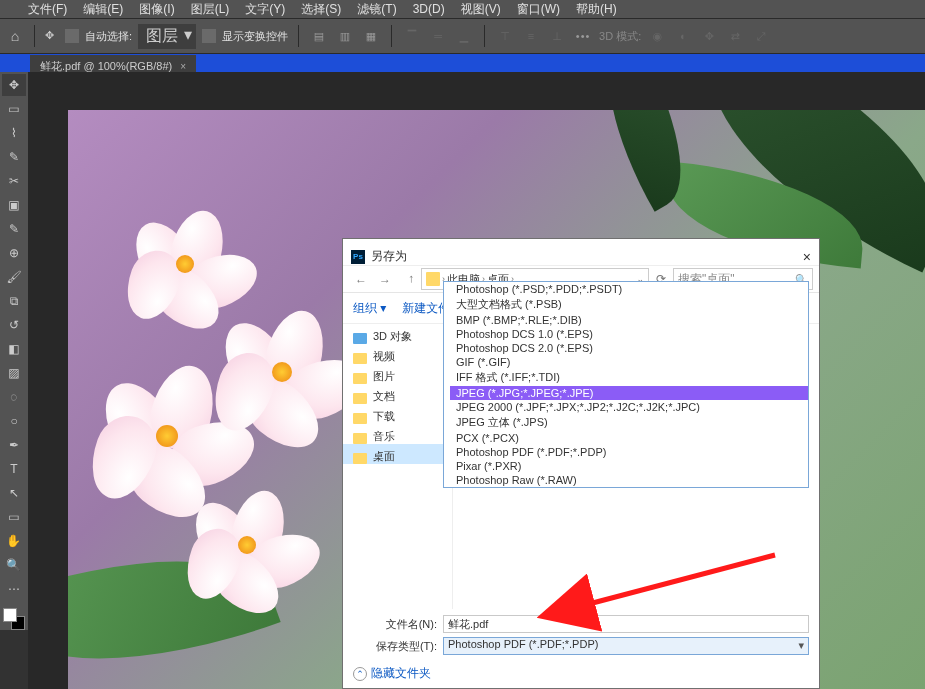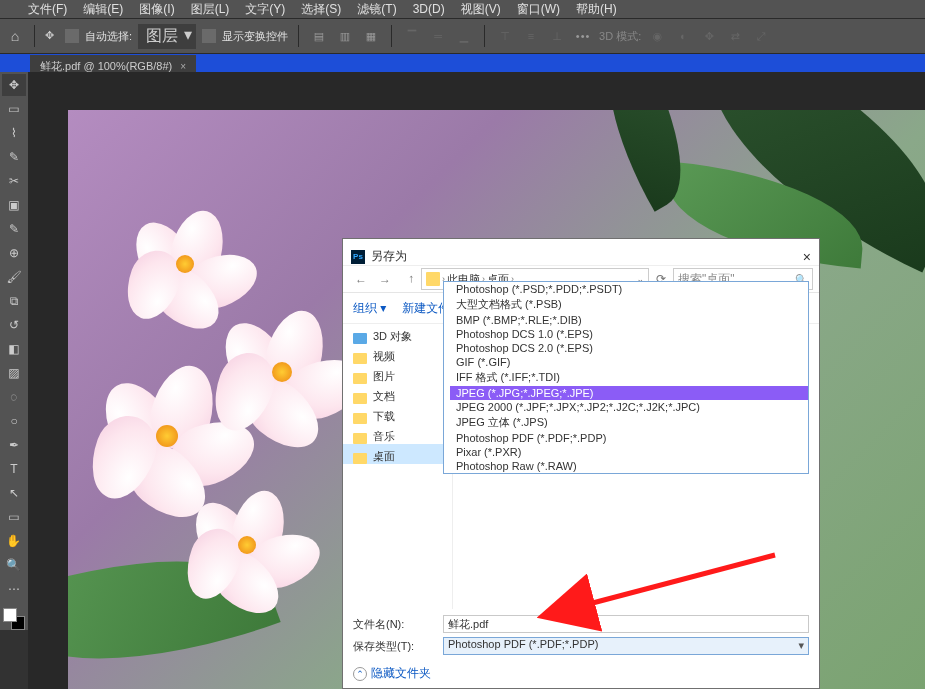--- a/index.html
+++ b/index.html
@@ -82,21 +82,21 @@
 .file-folder::before { content:""; position:absolute; top:-4px; left:0; width:16px; height:4px; background:#ecc44f; border-radius:2px 2px 0 0; }
 .file-pdf { width: 32px; height: 40px; background: #fff; border: 1px solid #ddd; position: relative; }
 .file-pdf::after { content:"PDF"; position:absolute; bottom:4px; left:3px; font-size:7px; color:#fff; background:#d93025; padding:1px 2px; border-radius:2px; }
 .file-info { display: flex; flex-direction: column; gap: 2px; }
 .file-info .fn { color: #333; }
 .file-info .ft { color: #888; }
 .file-info .fs { color: #888; }
 
 .dlg-fields { padding: 4px 10px 2px 10px; }
 .fld-row { display: flex; align-items: center; height: 22px; gap: 6px; }
-.fld-lbl { width: 84px; text-align: left; font-size: 11px; color: #333; }
+.fld-lbl { width: 84px; text-align: right; font-size: 11px; color: #333; }
 .fld-input { flex: 1; height: 18px; border: 1px solid #c9c9c9; background: #fff; padding: 0 4px; font-size: 11px; color: #333; }
 .fld-select { flex: 1; height: 18px; border: 1px solid #7aa7d8; background: #e7f1fb; padding: 0 4px; font-size: 11px; color: #333; position: relative; }
 .fld-select::after { content:"▾"; position:absolute; right:4px; top:1px; color:#555; }
 
 .dropdown { position: relative; }
 .dd-list { position: absolute; left: 100px; top: -1px; right: 10px; background: #fff; border: 1px solid #7aa7d8; font-size: 11px; color: #333; }
 .dd-item { padding: 1px 6px; white-space: nowrap; overflow: hidden; text-overflow: ellipsis; margin-left: 6px; }
 .dd-item.sel { background: #8b5cf6; color: #fff; }
 
 .dlg-footer { padding: 6px 10px; display: flex; align-items: center; }
@@ -348,20 +348,21 @@
       <div class="dd-item">Photoshop (*.PSD;*.PDD;*.PSDT)</div>
       <div class="dd-item">大型文档格式 (*.PSB)</div>
       <div class="dd-item">BMP (*.BMP;*.RLE;*.DIB)</div>
       <div class="dd-item">Photoshop DCS 1.0 (*.EPS)</div>
       <div class="dd-item">Photoshop DCS 2.0 (*.EPS)</div>
       <div class="dd-item">GIF (*.GIF)</div>
       <div class="dd-item">IFF 格式 (*.IFF;*.TDI)</div>
       <div class="dd-item sel">JPEG (*.JPG;*.JPEG;*.JPE)</div>
       <div class="dd-item">JPEG 2000 (*.JPF;*.JPX;*.JP2;*.J2C;*.J2K;*.JPC)</div>
       <div class="dd-item">JPEG 立体 (*.JPS)</div>
+      <div class="dd-item">PCX (*.PCX)</div>
       <div class="dd-item">Photoshop PDF (*.PDF;*.PDP)</div>
       <div class="dd-item">Pixar (*.PXR)</div>
       <div class="dd-item">Photoshop Raw (*.RAW)</div>
     </div>
   </div>
 
   <div class="dlg-footer">
     <span class="hide-folders">
       <span class="chev">⌃</span>
       <span>隐藏文件夹</span>

